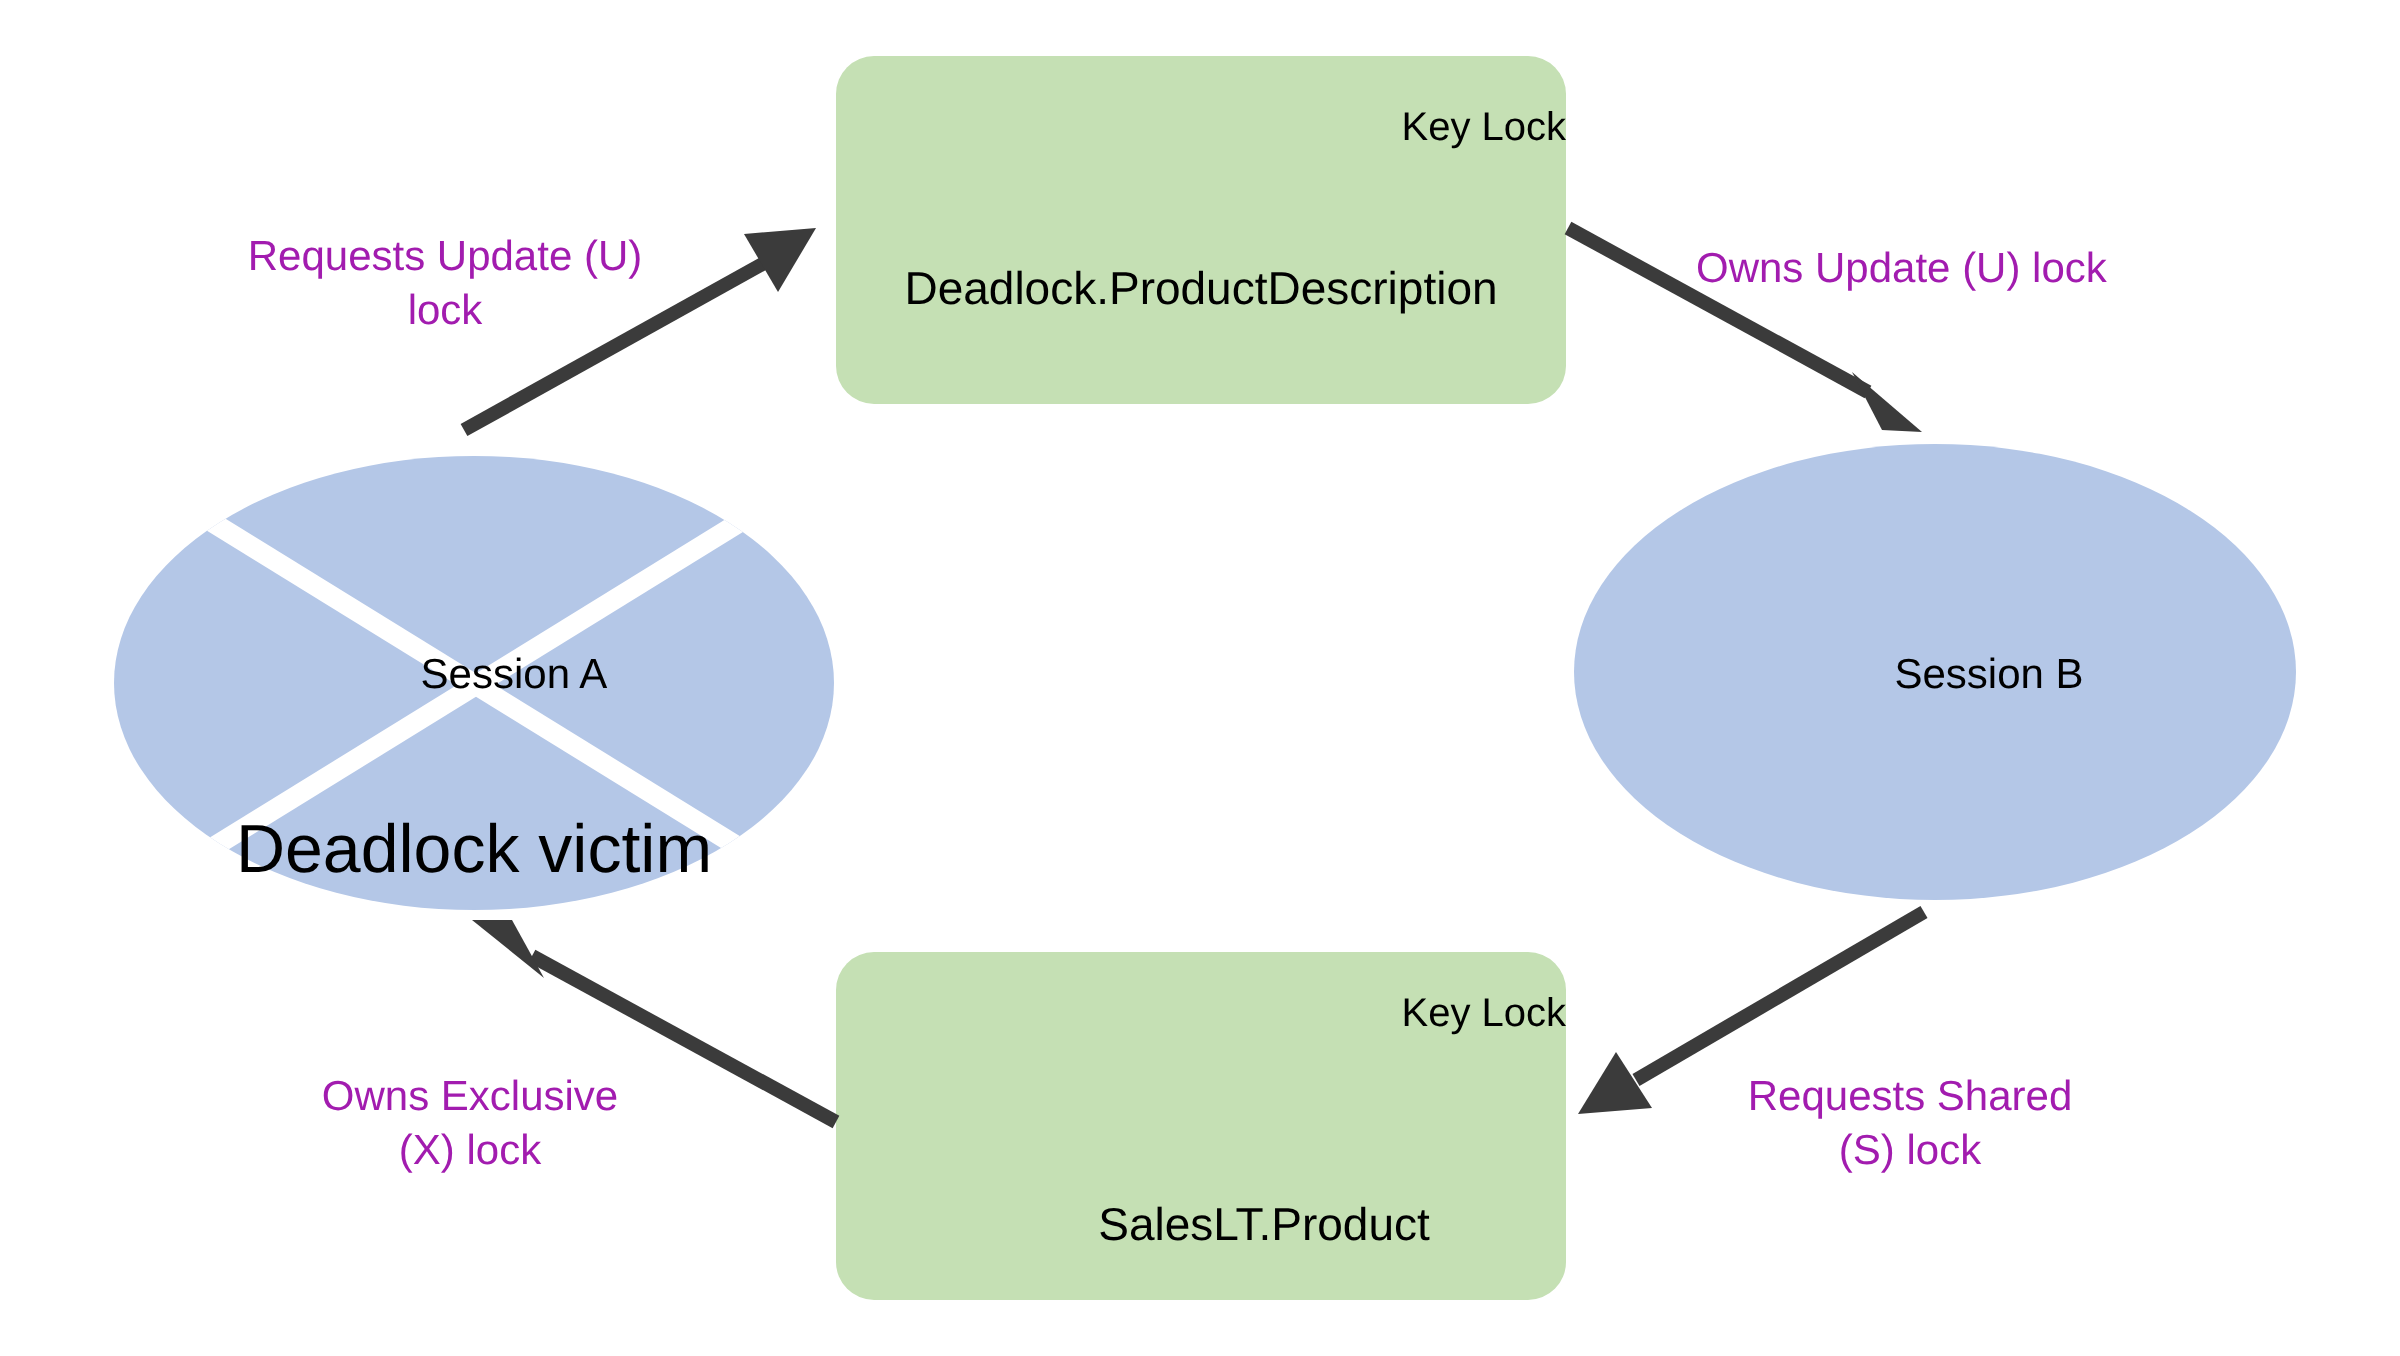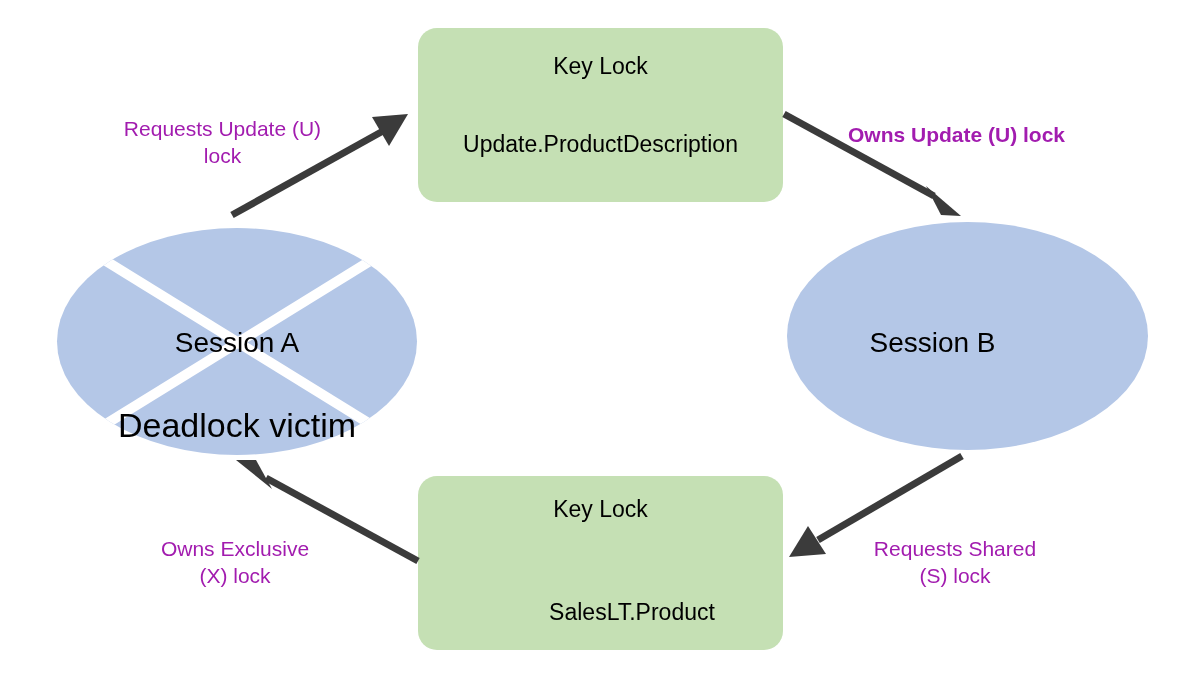--- a/index.html
+++ b/index.html
@@ -27,28 +27,30 @@
   .node-text {
     position: absolute;
     color: #000000;
     text-align: center;
     line-height: 1.25;
     white-space: pre-line;
     pointer-events: none;
   }
   
   .keylock-title {
-    font-size: 23px;
+    font-size: 20px;
+    text-align: right;
   }
   .keylock-sub {
     font-size: 23px;
   }
   
   .session-label {
-    font-size: 28px;
+    font-size: 21px;
+    padding-left: 20px;
   }
   .victim-label {
     font-size: 34px;
   }
   
   .edge-label {
     position: absolute;
     color: #a21caf;
     font-size: 21px;
     line-height: 1.3;
@@ -97,34 +99,34 @@
       <polygon points="789,557 826,554 808,526" fill="#3B3B3B"></polygon>
     </g>
 
     <g>
       <line x1="418" y1="561" x2="266" y2="478" stroke="#3B3B3B" stroke-width="7"></line>
       <polygon points="236,460 272,489 256,460" fill="#3B3B3B"></polygon>
     </g>
   </svg>
 
   <div class="node-text keylock-title" style="left:418px; top:52px; width:365px;">Key Lock</div>
-  <div class="node-text keylock-sub" style="left:418px; top:130px; width:365px;">Update.ProductDescription</div>
+  <div class="node-text keylock-sub" style="left:418px; top:130px; width:365px;">Deadlock.ProductDescription</div>
 
   <div class="node-text keylock-title" style="left:418px; top:495px; width:365px;">Key Lock</div>
   <div class="node-text keylock-sub" style="left:418px; top:598px; width:428px;">SalesLT.Product</div>
 
   <div class="node-text session-label" style="left:57px; top:325px; width:360px;">Session A</div>
   <div class="node-text victim-label" style="left:57px; top:404px; width:360px;">Deadlock victim</div>
 
-  <div class="node-text session-label" style="left:787px; top:325px; width:291px;">Session B</div>
+  <div class="node-text session-label" style="left:829px; top:325px; width:291px;">Session B</div>
 
   <div class="edge-label" style="left:100px; top:115px; width:245px;">Requests Update (U)
 lock</div>
 
-  <div class="edge-label" style="left:848px; top:121px; width:270px; text-align:left;font-weight:bold;">Owns Update (U) lock</div>
+  <div class="edge-label" style="left:848px; top:121px; width:270px; text-align:left;">Owns Update (U) lock</div>
 
   <div class="edge-label" style="left:855px; top:535px; width:200px;">Requests Shared
 (S) lock</div>
 
   <div class="edge-label" style="left:135px; top:535px; width:200px;">Owns Exclusive
 (X) lock</div>
 
 </div>
 
 </body></html>

